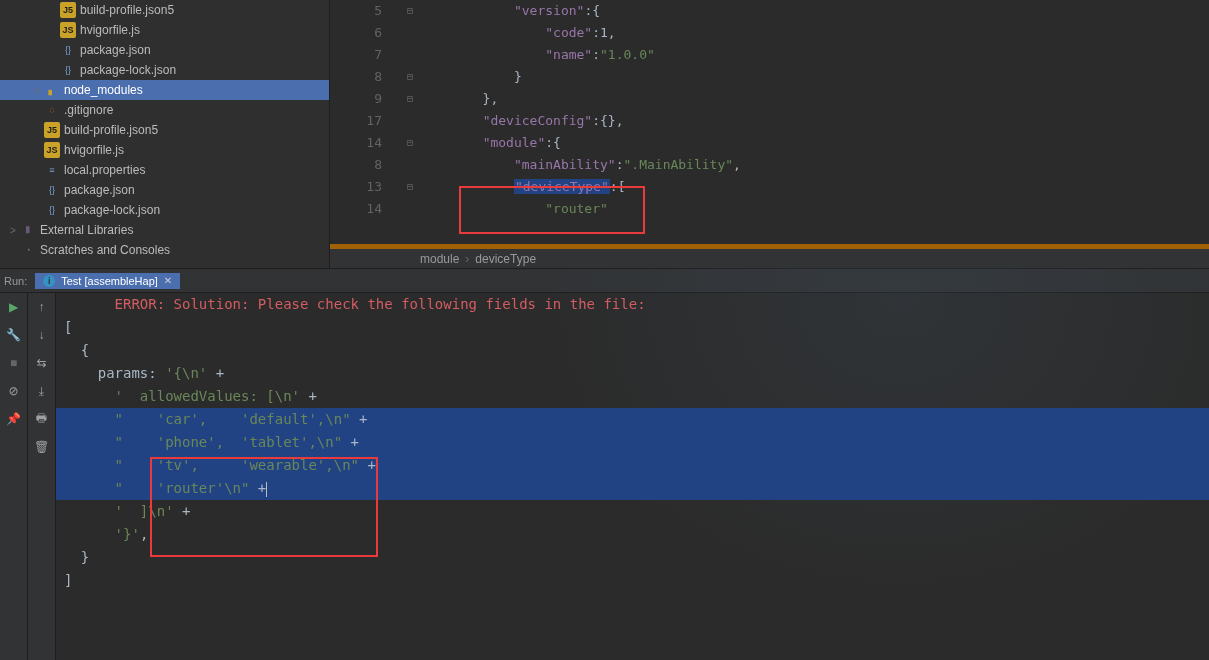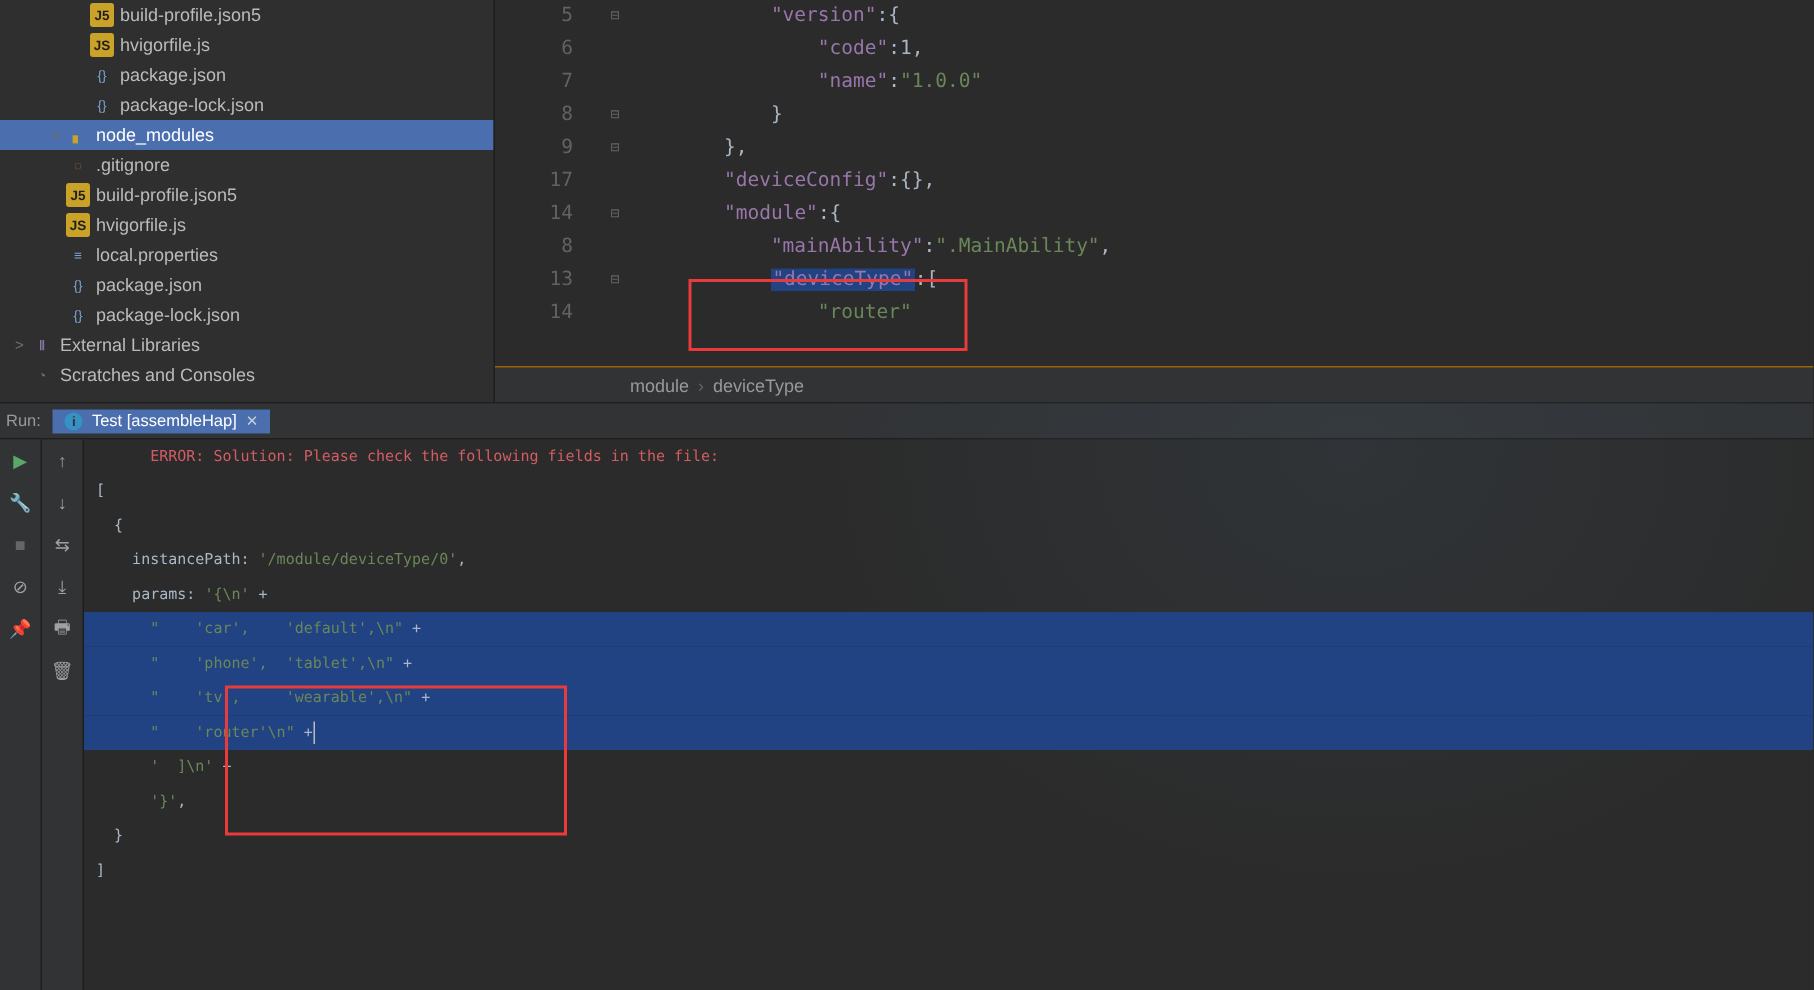--- a/index.html
+++ b/index.html
@@ -29,37 +29,37 @@
   .fold-col { width: 20px; position: relative; }
   .fold-col .fm { height: 22px; color: #606366; text-align: center; font-size: 10px; }
   .code { flex: 1; }
   .code .cl { height: 22px; white-space: pre; }
   .tok-key    { color: #9876aa; }
   .tok-str    { color: #6a8759; }
   .tok-keybox { background: #214283; padding: 0 1px; }
 
   .red-box-1 { position: absolute; border: 2px solid #e93b3b; pointer-events: none; }
 
-  .breadcrumb { height: 24px; background: #313335; border-top: 1px solid #a16207; display: flex; align-items: center; padding-left: 90px; color: #999; font-size: 12px; gap: 6px; }
+  .breadcrumb { height: 24px; background: #313335; border-top: 5px solid #a16207; display: flex; align-items: center; padding-left: 90px; color: #999; font-size: 12px; gap: 6px; }
   .breadcrumb .sep { color: #666; }
 
   
   .run-panel { height: 392px; background: #2b2b2b; border-top: 1px solid #1e1e1e; display: flex; flex-direction: column; }
   .run-header { height: 24px; background: #313335; display: flex; align-items: center; padding: 0 4px; gap: 8px; border-bottom: 1px solid #1e1e1e; }
   .run-header .runlabel { color: #999; font-size: 11px; }
   .run-header .tab { background: #4b6eaf; color: #fff; padding: 2px 8px; border-radius: 0; display: inline-flex; align-items: center; gap: 6px; font-size: 11px; }
   .run-header .tab .info-icon { display: inline-block; width: 12px; height: 12px; border-radius: 50%; background: #3592c4; color: #313335; font-size: 9px; font-weight: bold; text-align: center; line-height: 12px; }
   .run-header .tab .close { color: #c5d0da; font-size: 10px; }
 
   .run-body { flex: 1; display: flex; }
   .toolcol { width: 28px; background: #313335; border-right: 1px solid #1e1e1e; display: flex; flex-direction: column; align-items: center; padding-top: 6px; gap: 12px; }
   .toolcol .tbtn { width: 16px; height: 16px; color: #a0a0a0; display: flex; align-items: center; justify-content: center; font-size: 12px; cursor: pointer; }
   .toolcol.secondary { border-right: 1px solid #1e1e1e; }
 
-  .console { flex: 1; font-family: Consolas, monospace; font-size: 10px; line-height: 23px; color: #a9b7c6; position: relative; overflow: hidden; }
+  .console { flex: 1; font-family: Consolas, monospace; font-size: 14px; line-height: 23px; color: #a9b7c6; position: relative; overflow: hidden; }
   .console .row { white-space: pre; padding-left: 8px; height: 23px; }
   .console .err { color: #d25d62; }
   .console .sel-row { background: #214283; }
   .console .val { color: #6a8759; }
   .console .caret { display:inline-block; width:1px; height:15px; background:#bbbbbb; vertical-align:middle; }
 
   .red-box-2 { position: absolute; border: 2px solid #e93b3b; pointer-events: none; }
 
   .bg-overlay { position: absolute; inset:0; background: radial-gradient(ellipse 600px 500px at 900px 300px, rgba(70,90,110,0.18), transparent 60%); pointer-events:none; }
 </style>
@@ -222,22 +222,22 @@
       <span class="tbtn">↓</span>
       <span class="tbtn">⇆</span>
       <span class="tbtn">⤓</span>
       <span class="tbtn">🖶</span>
       <span class="tbtn">🗑</span>
     </div>
     <div class="console" id="console">
       <div class="row err">      ERROR: Solution: Please check the following fields in the file:</div>
         <div class="row ">[</div>
         <div class="row ">  {</div>
-        <div class="row ">    instancePath: <span class="val">'/module/deviceType/0'</span>,</div>
         <div class="row ">    params: <span class="val">'{\n'</span> +</div>
+        <div class="row ">      <span class="val">'  allowedValues: [\n'</span> +</div>
         <div class="row sel-row">      <span class="val">"    'car',    'default',\n"</span> +</div>
         <div class="row sel-row">      <span class="val">"    'phone',  'tablet',\n"</span> +</div>
         <div class="row sel-row">      <span class="val">"    'tv',     'wearable',\n"</span> +</div>
         <div class="row sel-row">      <span class="val">"    'router'\n"</span> +<span class="caret"></span></div>
         <div class="row ">      <span class="val">'  ]\n'</span> +</div>
         <div class="row ">      <span class="val">'}'</span>,</div>
         <div class="row ">  }</div>
         <div class="row ">]</div>
         <div class="red-box-2" id="rb2" style="left: 94px; top: 164px; width: 228px; height: 100px;"></div>
     </div>

